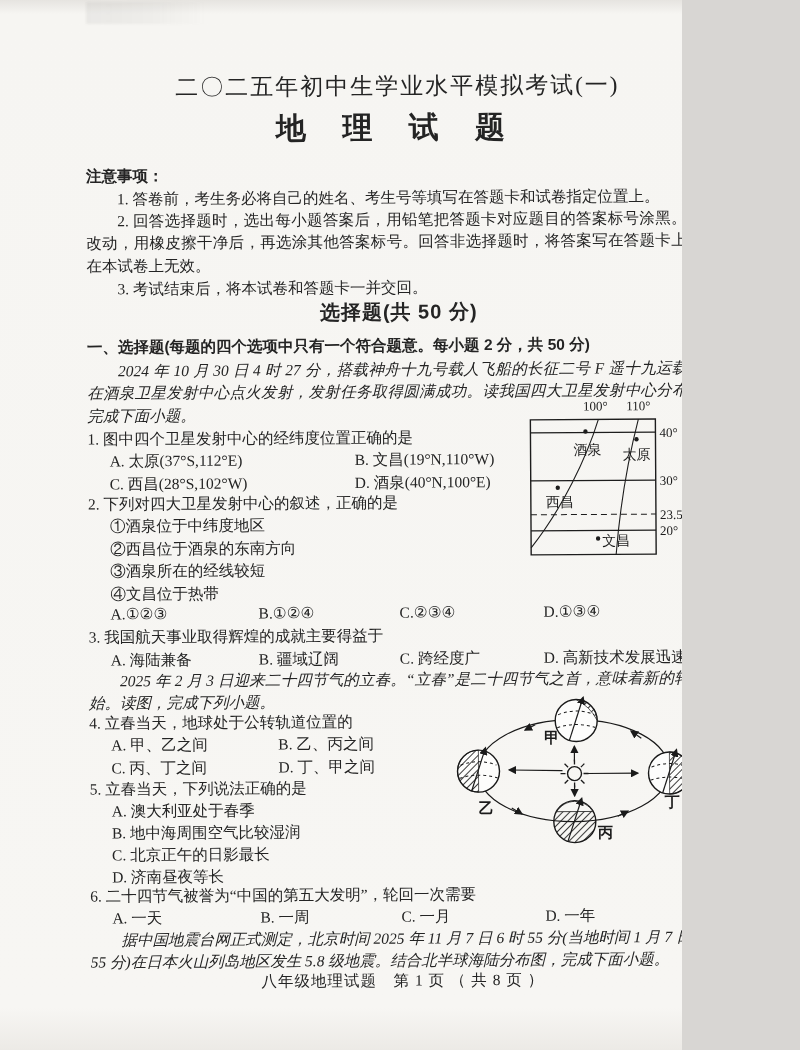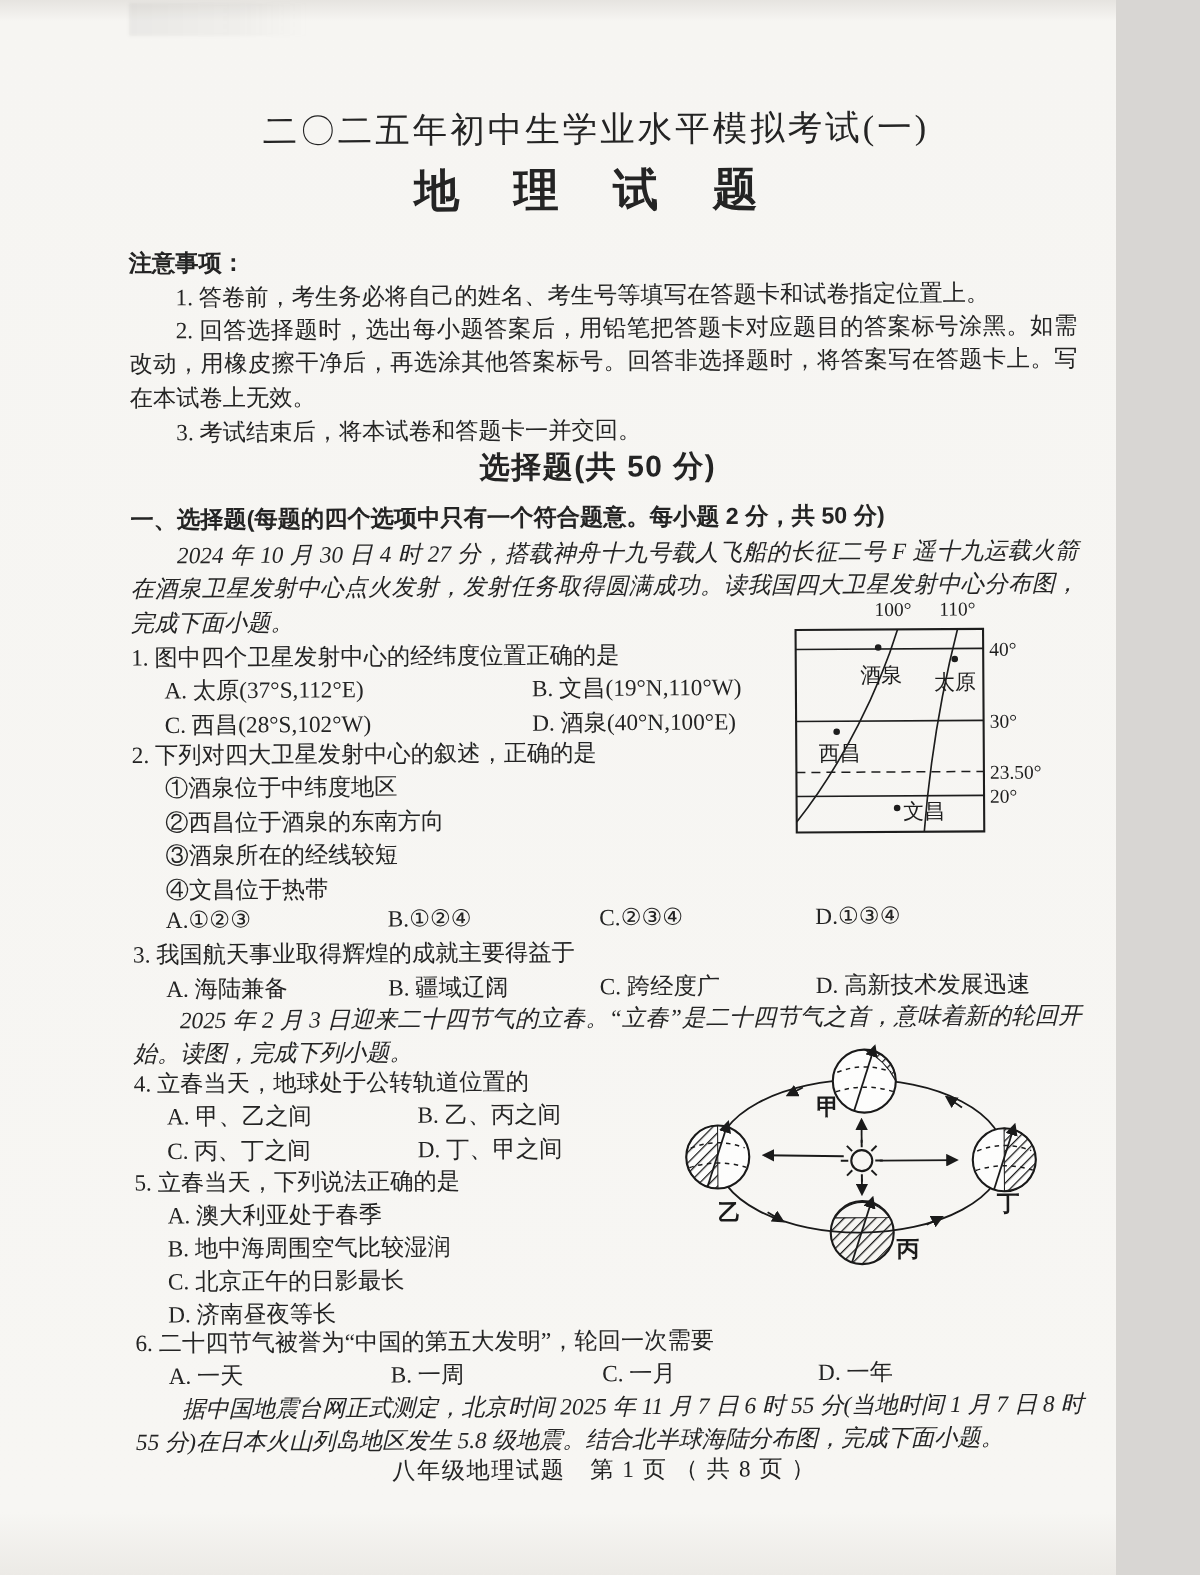--- a/index.html
+++ b/index.html
@@ -1,22 +1,23 @@
 <!DOCTYPE html>
 <html><head>
 <meta charset="utf-8">
 <style>
   html,body{margin:0;padding:0;background:#d8d6d3;}
   .page{
-    position:relative;width:744px;height:1050px;overflow:hidden;
+    position:relative;width:656px;height:1050px;overflow:hidden;
     background:
       linear-gradient(180deg,#e6e4e0 0,#f6f5f2 14px,#f7f6f3 96%,#eceae6 100%),
       #f7f6f3;
     font-family:"Liberation Serif","DejaVu Serif",serif;
     color:#242424;
+    padding-left:26px;
   }
   .sheet{position:absolute;inset:0;transform:rotate(-0.35deg);}
   .abs{position:absolute;left:88px;width:632px;font-size:15.5px;line-height:22.4px;}
   .center{left:0;width:800px;text-align:center;}
   .hei{font-family:"Liberation Sans","DejaVu Sans",sans-serif;font-weight:bold;}
   .t1{top:72px;font-size:23px;letter-spacing:2px;line-height:30px;}
   .t2{top:108px;font-size:30px;letter-spacing:14px;line-height:40px;}
   .notice-h{top:164px;font-size:15.5px;}
   .n1{top:187px;text-indent:2em;text-align:justify;}
   .n2{top:209px;text-indent:2em;text-align:justify;}

